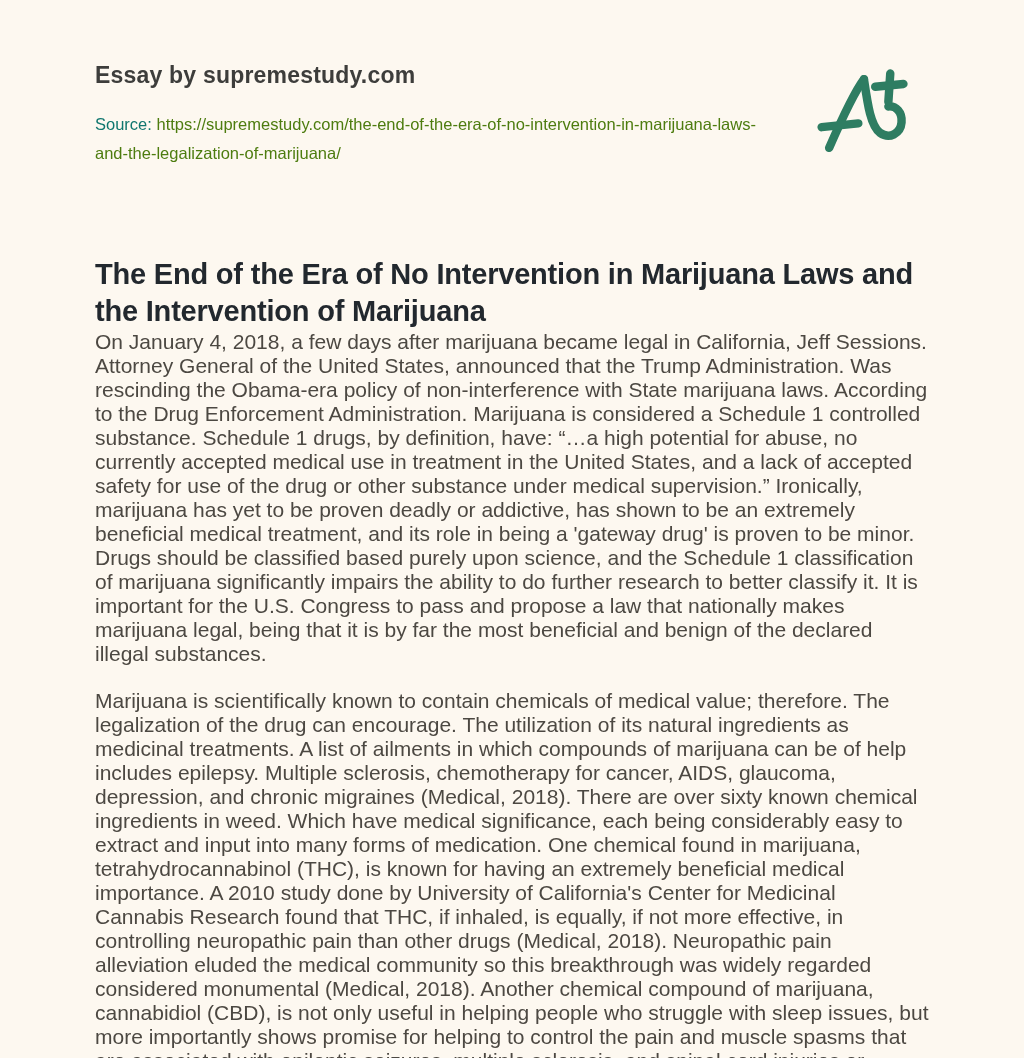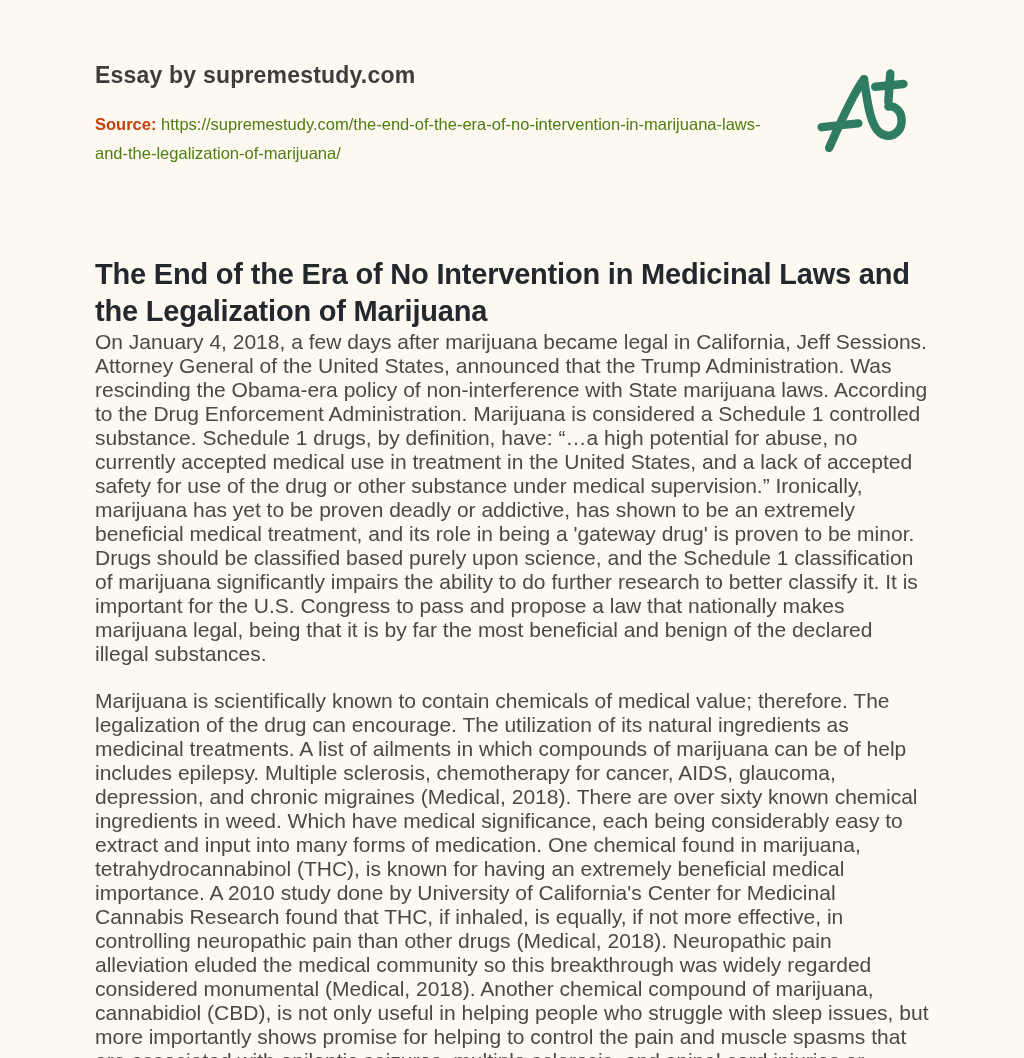--- a/index.html
+++ b/index.html
@@ -29,22 +29,21 @@
     letter-spacing: 0.2px;
   }
   .source-block {
     margin-top: 21px;
     max-width: 668px;
     font-size: 16.5px;
     line-height: 29px;
     word-break: break-all;
   }
   .source-label {
-    color: #c2410c;
-    font-weight: bold;
+    color: #0f766e;
   }
   .source-link {
     color: #4d7c0f;
     text-decoration: none;
     cursor: pointer;
   }
   .brand-logo {
     position: absolute;
     top: 66px;
     right: 114px;
@@ -100,21 +99,21 @@
 
           <path d="M79 7 L 77 37"></path>
 
           <path d="M63 21 L 93 18"></path>
         </g>
       </svg>
     </span>
   </header>
 
   <article>
-    <h2 class="essay-title">The End of the Era of No Intervention in Medicinal Laws and the Legalization of Marijuana</h2>
+    <h2 class="essay-title">The End of the Era of No Intervention in Marijuana Laws and the Intervention of Marijuana</h2>
 
     <div class="essay-body">
       <p>On January 4, 2018, a few days after marijuana became legal in California, Jeff Sessions. Attorney General of the United States, announced that the Trump Administration. Was rescinding the Obama-era policy of non-interference with State marijuana laws. According to the Drug Enforcement Administration. Marijuana is considered a Schedule 1 controlled substance. Schedule 1 drugs, by definition, have: “…a high potential for abuse, no currently accepted medical use in treatment in the United States, and a lack of accepted safety for use of the drug or other substance under medical supervision.” Ironically, marijuana has yet to be proven deadly or addictive, has shown to be an extremely beneficial medical treatment, and its role in being a 'gateway drug' is proven to be minor. Drugs should be classified based purely upon science, and the Schedule 1 classification of marijuana significantly impairs the ability to do further research to better classify it. It is important for the U.S. Congress to pass and propose a law that nationally makes marijuana legal, being that it is by far the most beneficial and benign of the declared illegal substances.</p>
       <p>Marijuana is scientifically known to contain chemicals of medical value; therefore. The legalization of the drug can encourage. The utilization of its natural ingredients as medicinal treatments. A list of ailments in which compounds of marijuana can be of help includes epilepsy. Multiple sclerosis, chemotherapy for cancer, AIDS, glaucoma, depression, and chronic migraines (Medical, 2018). There are over sixty known chemical ingredients in weed. Which have medical significance, each being considerably easy to extract and input into many forms of medication. One chemical found in marijuana, tetrahydrocannabinol (THC), is known for having an extremely beneficial medical importance. A 2010 study done by University of California's Center for Medicinal Cannabis Research found that THC, if inhaled, is equally, if not more effective, in controlling neuropathic pain than other drugs (Medical, 2018). Neuropathic pain alleviation eluded the medical community so this breakthrough was widely regarded considered monumental (Medical, 2018). Another chemical compound of marijuana, cannabidiol (CBD), is not only useful in helping people who struggle with sleep issues, but more importantly shows promise for helping to control the pain and muscle spasms that are associated with epileptic seizures, multiple sclerosis, and spinal cord injuries or diseases (Medical, 2018). Another main ingredient in marijuana, Marinol, is typically prescribed as a treatment for nausea and vomiting that is associated with chemotherapy and weight and appetite loss in HIV/AIDS patients (Medical, 2018). It has been shown to increase appetite and control nausea that can result from HIV or AIDS and cancer due to treatments like chemotherapy. Medical marijuana, though strictly prohibited federally, has already shown to have immense succes</p>
     </div>
   </article>
 
 </div>
 
 </body></html>

